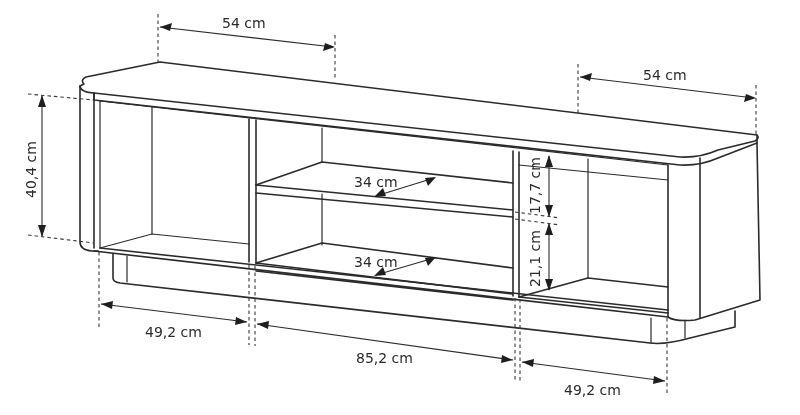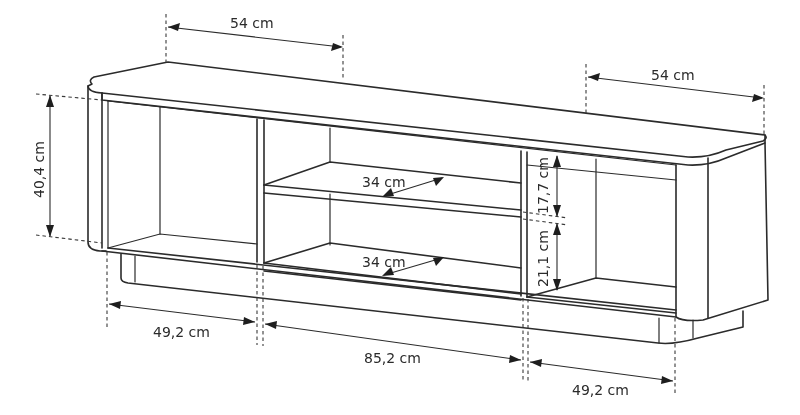--- a/index.html
+++ b/index.html
@@ -1,17 +1,17 @@
 <!DOCTYPE html>
 <html><head>
   <meta charset="utf-8">
   <style>
     html, body { margin: 0; padding: 0; background: #ffffff; }
     body { width: 800px; height: 415px; overflow: hidden; position: relative; }
-    #stage { position: absolute; left: 8px; top: 0; width: 764px; height: 415px; border-radius: 26px; }
+    #stage { position: absolute; left: 0; top: 0; width: 764px; height: 415px; border-radius: 26px; }
     svg { display: block; }
     .edge { fill: none; stroke: #2b2b2b; stroke-width: 1.6; stroke-linejoin: round; stroke-linecap: round; }
     .edge-thin { fill: none; stroke: #2b2b2b; stroke-width: 1.2; stroke-linecap: round; }
     .dash { fill: none; stroke: #3a3a3a; stroke-width: 1.1; stroke-dasharray: 3.5 3; }
     .dim { fill: none; stroke: #2b2b2b; stroke-width: 1.1; }
     .arrow { fill: #1e1e1e; stroke: none; }
     .lbl { font-family: "DejaVu Sans", sans-serif; font-size: 14px; fill: #2b2b2b; }
   </style>
 </head>
 <body>

